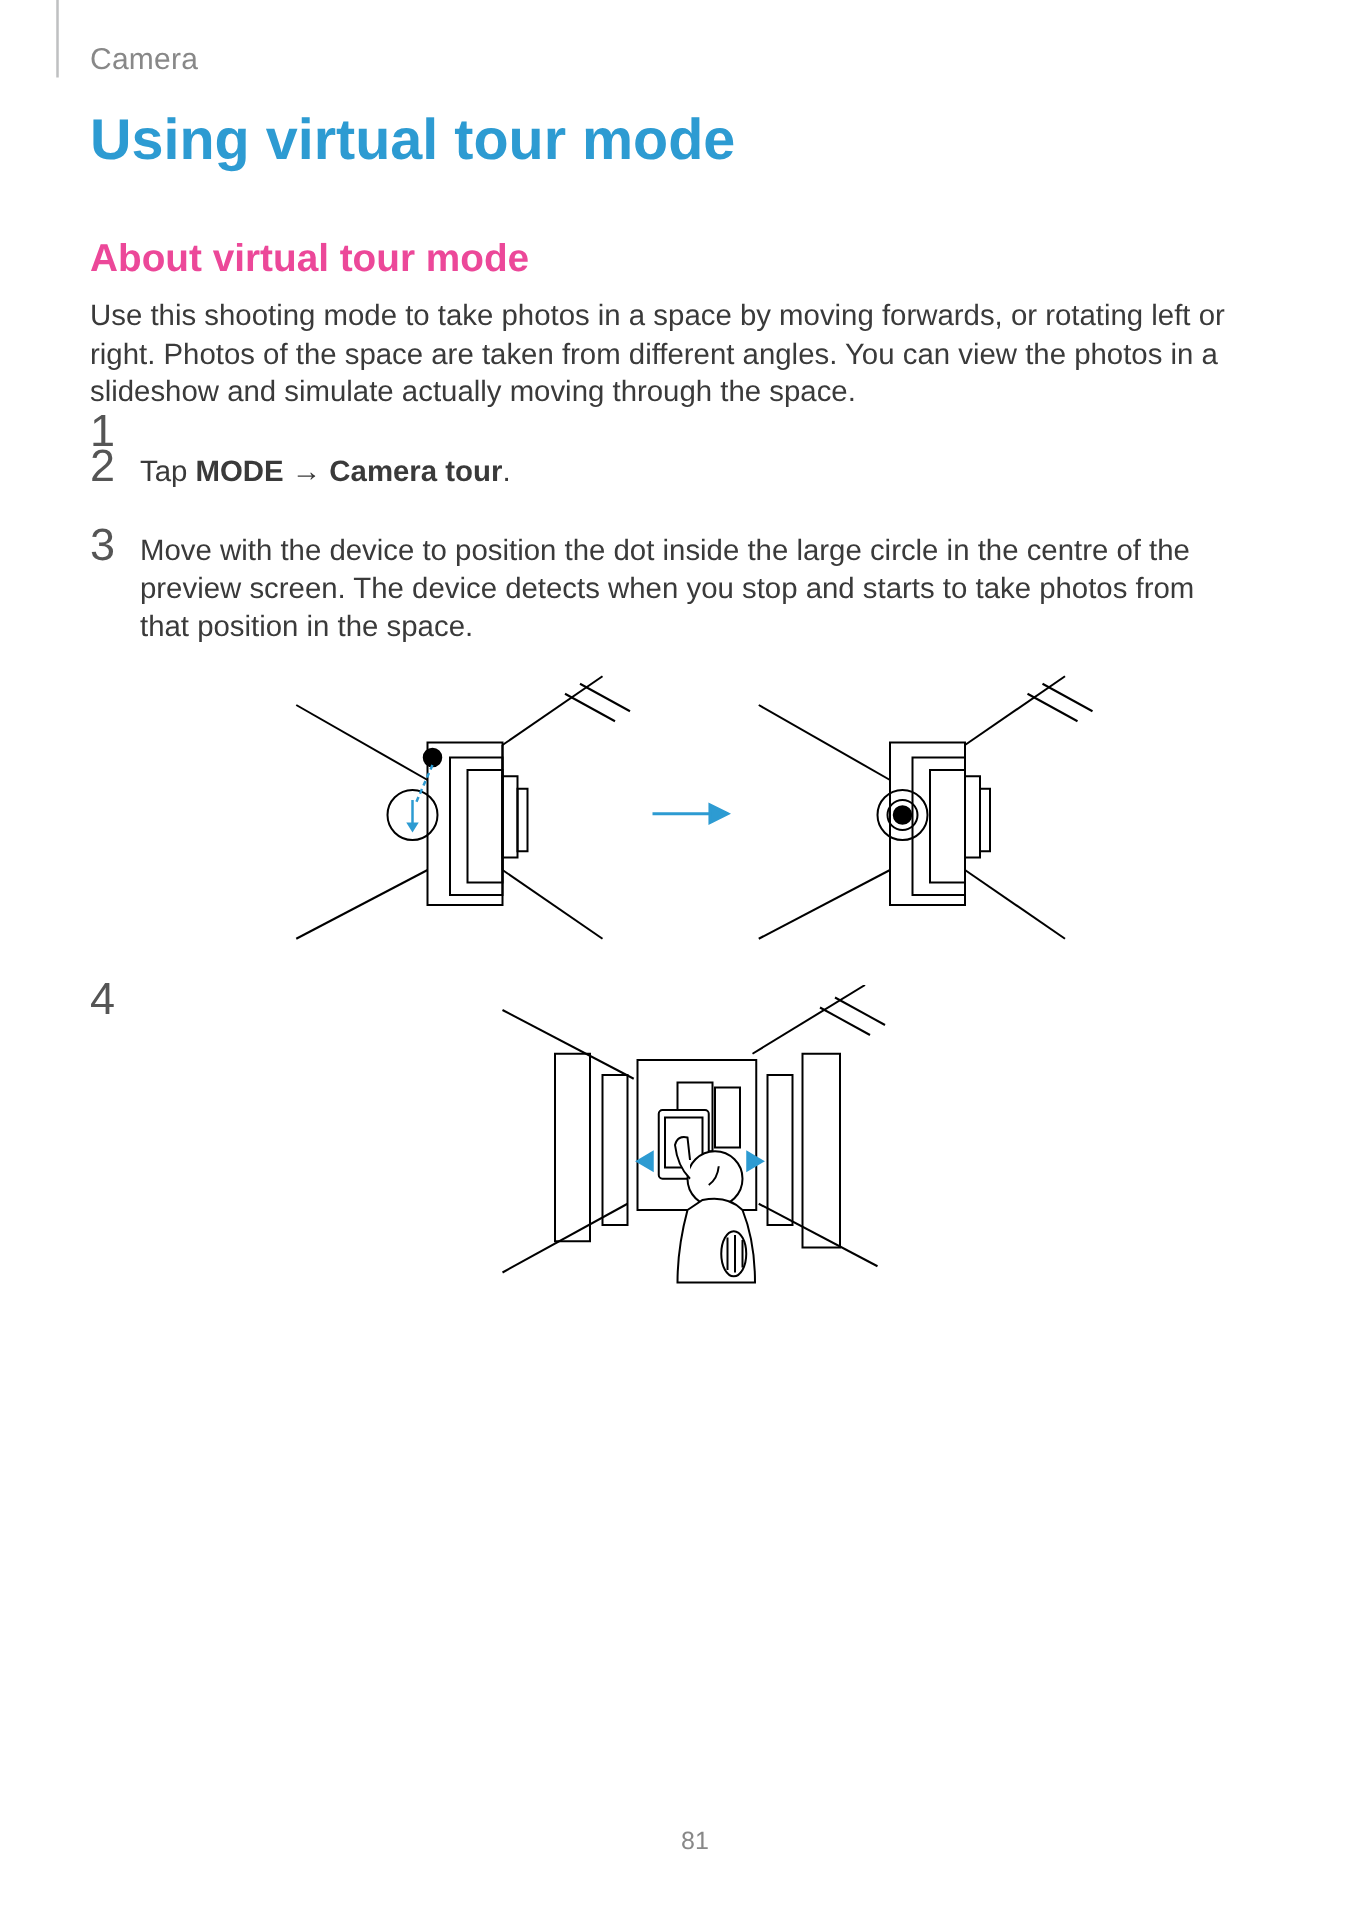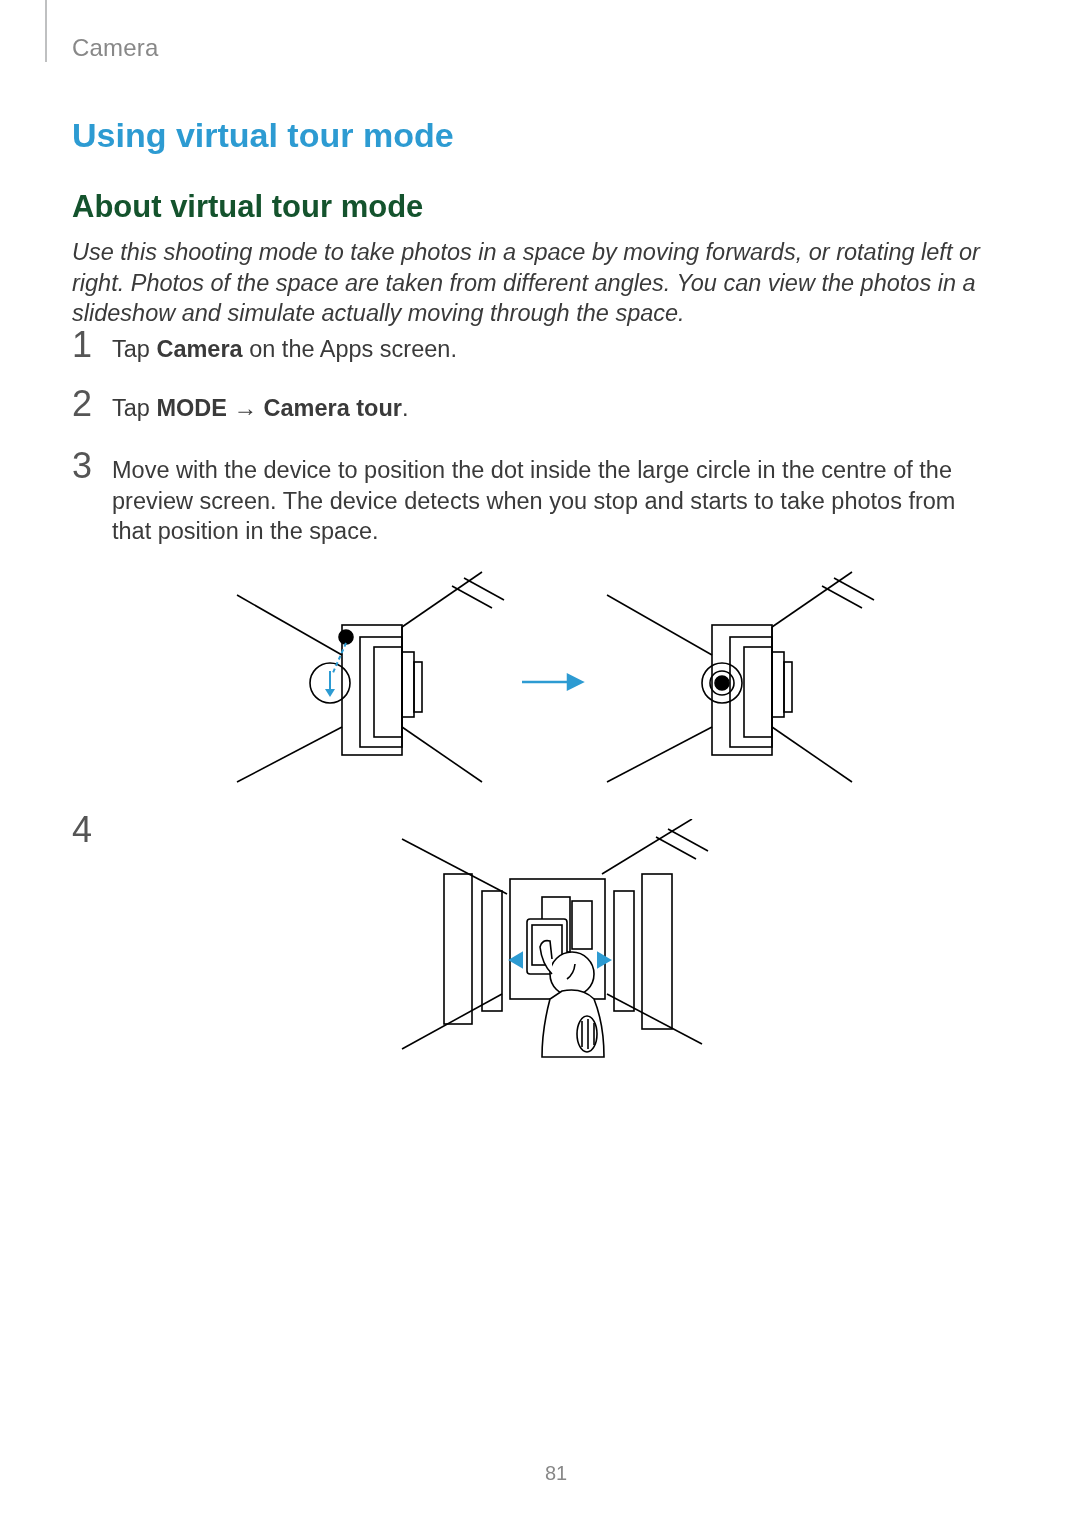--- a/index.html
+++ b/index.html
@@ -27,44 +27,43 @@
       position: absolute;
       left: 72px;
       top: 34px;
       font-size: 24px;
       color: #888;
       letter-spacing: 0.2px;
     }
     .title {
       position: absolute;
       left: 72px;
-      top: 116px;
-      font-size: 34px;
+      top: 84px;
+      font-size: 46px;
       font-weight: bold;
       color: #2d9bd2;
       letter-spacing: 0px;
     }
     .subtitle {
       position: absolute;
       left: 72px;
       top: 189px;
       font-size: 31px;
       font-weight: bold;
-      color: #14532d;
+      color: #ec4899;
       letter-spacing: 0px;
     }
     .intro {
       position: absolute;
       left: 72px;
       top: 237px;
       width: 920px;
       font-size: 23.5px;
       line-height: 1.3;
       color: #3a3a3a;
-      font-style: italic;
     }
     .step-list {
       position: absolute;
       left: 72px;
       top: 334px;
       width: 920px;
     }
     .step {
       margin-bottom: 22px;
       position: relative;
@@ -118,23 +117,20 @@
 <h1 class="title">Using virtual tour mode</h1>
 
 <h2 class="subtitle">About virtual tour mode</h2>
 
 <p class="intro">Use this shooting mode to take photos in a space by moving forwards, or rotating left or right. Photos of the space are taken from different angles. You can view the photos in a slideshow and simulate actually moving through the space.</p>
 
 <div class="step-list">
 
   <div class="step">
     <span class="step-num">1</span>
-    <span class="step-text">
-      <span>Tap </span><span class="bold">Camera</span><span> on the Apps screen.</span>
-    </span>
   </div>
 
   <div class="step" style="margin-top:28px;">
     <span class="step-num">2</span>
     <span class="step-text">
       <span>Tap </span><span class="bold">MODE</span><span> → </span><span class="bold">Camera tour</span><span>.</span>
     </span>
   </div>
 
   <div class="step" style="margin-top:32px;">

